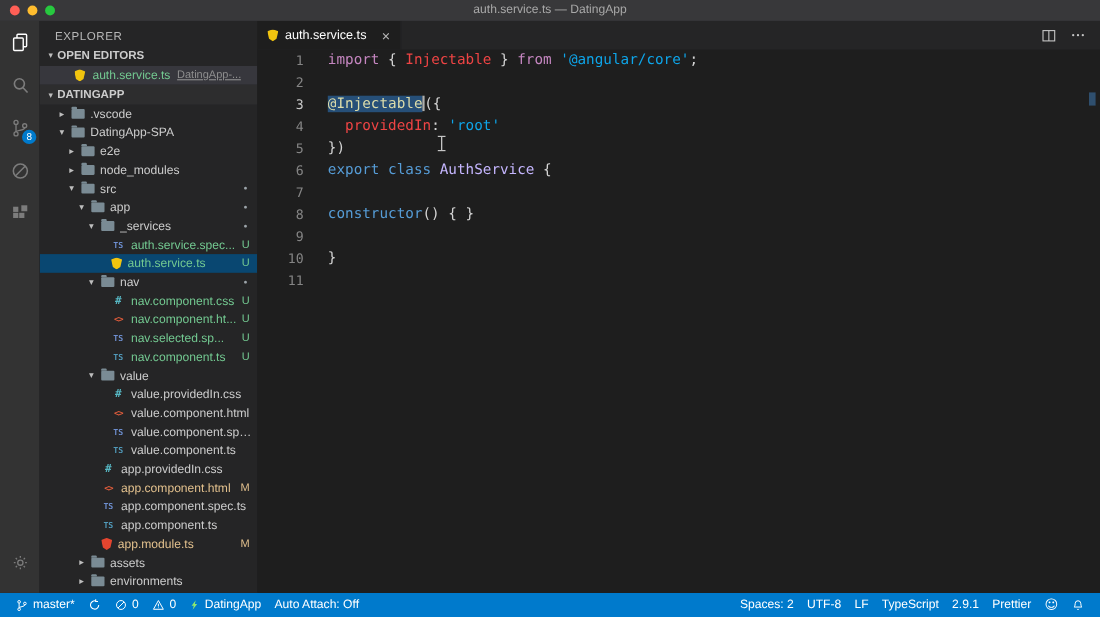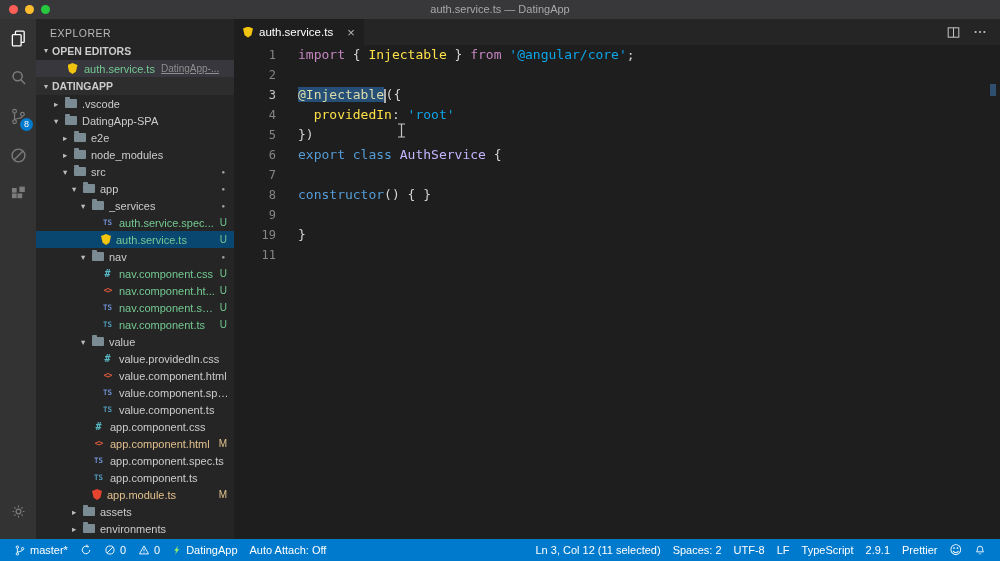--- a/index.html
+++ b/index.html
@@ -60,21 +60,21 @@
   .tab { display:flex; align-items:center; gap:6px; background:#1e1e1e; padding:0 9px; font-size:11.5px; color:#ffffff; cursor:pointer; border-right:1px solid #252526; }
   .tab-close { color:#b9b9b9; font-size:13px; margin-left:8px; line-height:1; cursor:pointer; }
   .tab-actions { margin-left:auto; display:flex; align-items:center; gap:12px; padding-right:13px; color:#c5c5c5; }
   .tab-actions > span { cursor:pointer; display:flex; }
 
   .code-wrap { flex:1; position:relative; padding-top:0; font-family:"DejaVu Sans Mono","Liberation Mono",monospace; font-size:13px; }
   .code-line { display:flex; height:20px; line-height:20px; }
   .ln { width:42px; text-align:right; color:#858585; font-size:12px; flex-shrink:0; user-select:none; }
   .ln-active { color:#c6c6c6; }
   .lc { padding-left:22px; white-space:pre; color:#d4d4d4; }
-  .k1 { color:#c586c0; } .k2 { color:#569cd6; } .v { color:#fde047; }
+  .k1 { color:#c586c0; } .k2 { color:#569cd6; } .v { color:#ef4444; }
   .s { color:#0ea5e9; } .d { color:#dcdcaa; } .t { color:#c4b5fd; } .p { color:#d4d4d4; }
   .sel { background:#264f78; }
   .caret { display:inline-block; width:1.5px; height:14px; background:#aeafad; vertical-align:middle; }
 
   .ruler-mark { position:absolute; right:4px; top:84px; width:6px; height:12px; background:#2f4f6e; }
   .ibeam { position:absolute; left:397px; top:123px; pointer-events:none; opacity:0.9; }
 
   
   .statusbar { height:22px; background:#007acc; color:#ffffff; display:flex; align-items:center; font-size:11px; padding:0 8px; }
   .sb-group { display:flex; align-items:center; height:100%; }
@@ -225,21 +225,21 @@
             <span class="t-label git-u">nav.component.css</span>
             <span class="row-badge git-u">U</span>
           </div>
           <div class="tree-row" style="padding-left: 65px;">
             <span class="fi fi-html">&lt;&gt;</span>
             <span class="t-label git-u">nav.component.ht...</span>
             <span class="row-badge git-u">U</span>
           </div>
           <div class="tree-row" style="padding-left: 65px;">
             <span class="fi fi-spec">TS</span>
-            <span class="t-label git-u">nav.component.sp...</span>
+            <span class="t-label git-u">nav.selected.sp...</span>
             <span class="row-badge git-u">U</span>
           </div>
           <div class="tree-row" style="padding-left: 65px;">
             <span class="fi fi-ts">TS</span>
             <span class="t-label git-u">nav.component.ts</span>
             <span class="row-badge git-u">U</span>
           </div>
           <div class="tree-row" style="padding-left: 45px;">
             <span class="twisty">▾</span>
             <span class="folder-ico"></span>
@@ -256,21 +256,21 @@
           <div class="tree-row" style="padding-left: 65px;">
             <span class="fi fi-spec">TS</span>
             <span class="t-label">value.component.spec...</span>
           </div>
           <div class="tree-row" style="padding-left: 65px;">
             <span class="fi fi-ts">TS</span>
             <span class="t-label">value.component.ts</span>
           </div>
           <div class="tree-row" style="padding-left: 56px;">
             <span class="fi fi-css">#</span>
-            <span class="t-label">app.component.css</span>
+            <span class="t-label">app.providedIn.css</span>
           </div>
           <div class="tree-row" style="padding-left: 56px;">
             <span class="fi fi-html">&lt;&gt;</span>
             <span class="t-label git-m">app.component.html</span>
             <span class="row-badge git-m">M</span>
           </div>
           <div class="tree-row" style="padding-left: 56px;">
             <span class="fi fi-spec">TS</span>
             <span class="t-label">app.component.spec.ts</span>
           </div>
@@ -351,21 +351,21 @@
             </div>
             <div class="code-line">
               <div class="ln">8</div>
               <div class="lc"><span class="k2">constructor</span><span class="p">() { }</span></div>
             </div>
             <div class="code-line">
               <div class="ln">9</div>
               <div class="lc"></div>
             </div>
             <div class="code-line">
-              <div class="ln">19</div>
+              <div class="ln">10</div>
               <div class="lc"><span class="p">}</span></div>
             </div>
             <div class="code-line">
               <div class="ln">11</div>
               <div class="lc"></div>
             </div>
           </div>
       </div>
     </div>
   </div>
@@ -418,23 +418,20 @@
             </svg>
           </span>
           <span>DatingApp</span>
         </div>
         <div class="sb-item">
           <span>Auto Attach: Off</span>
         </div>
       </div>
     <div class="sb-group sb-right">
         <div class="sb-item">
-          <span>Ln 3, Col 12 (11 selected)</span>
-        </div>
-        <div class="sb-item">
           <span>Spaces: 2</span>
         </div>
         <div class="sb-item">
           <span>UTF-8</span>
         </div>
         <div class="sb-item">
           <span>LF</span>
         </div>
         <div class="sb-item">
           <span>TypeScript</span>

